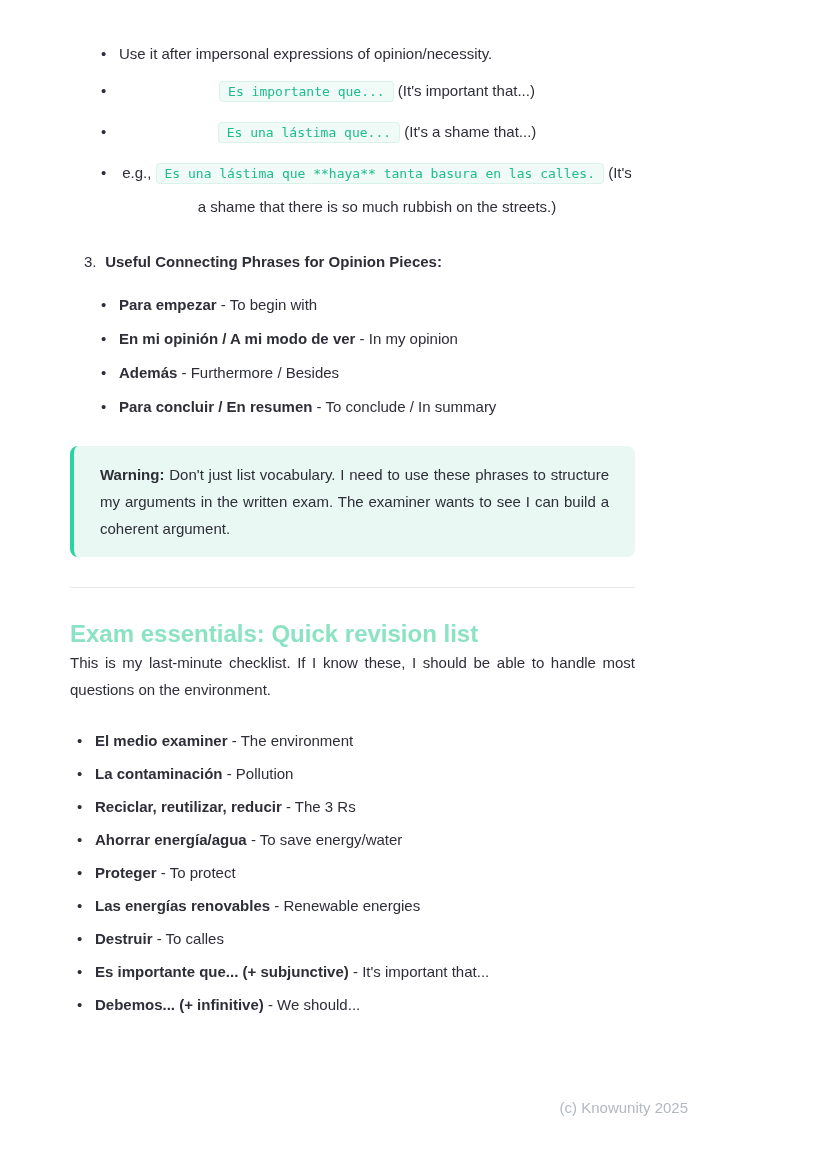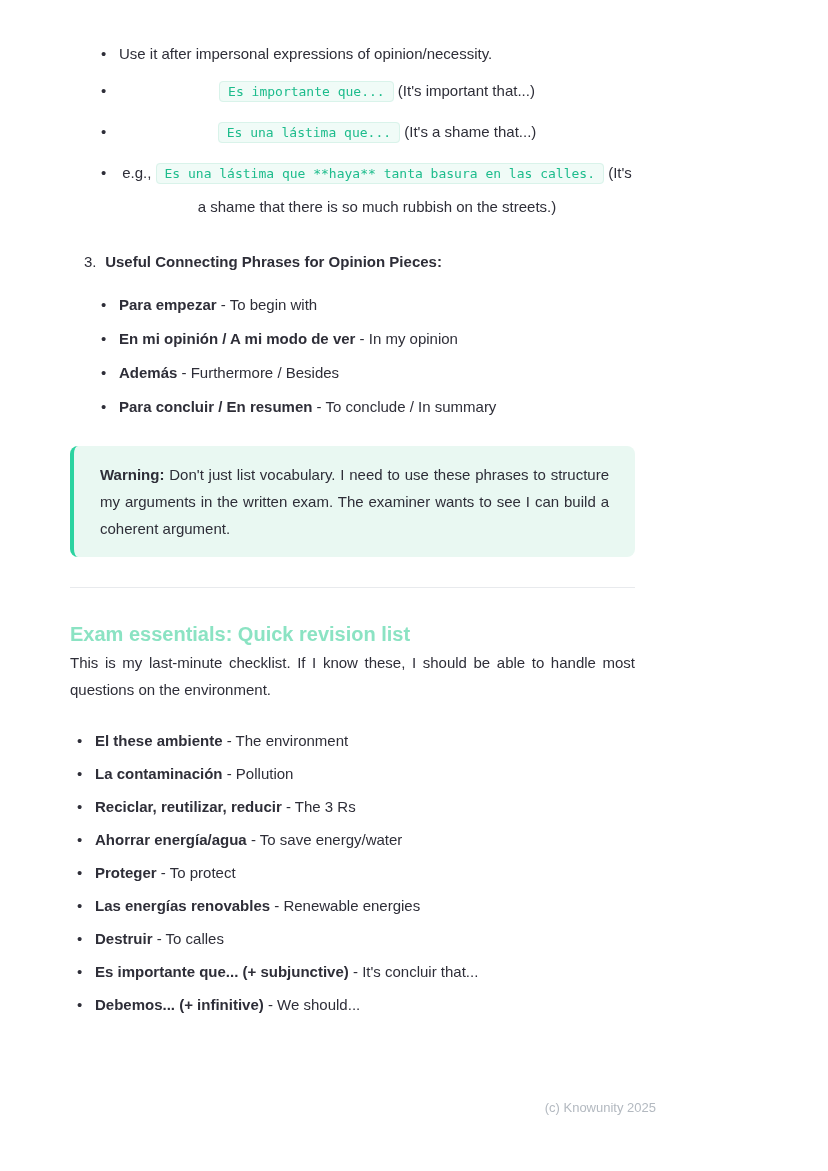--- a/index.html
+++ b/index.html
@@ -83,36 +83,36 @@
   .warning p { text-align: justify; }
   
   .divider {
     border: none;
     border-top: 1px solid #e8eaed;
     margin-top: 30px;
   }
   
   .section-heading {
     margin-top: 31px;
-    font-size: 20px;
+    font-size: 24px;
     line-height: 30px;
     font-weight: 700;
     color: #8be3c3;
   }
   .intro {
     text-align: justify;
   }
   .exam-list { margin-top: 24px; }
   ul.exam-list > li { margin-bottom: 6px; }
   
   .footer {
     position: absolute;
     top: 1101px;
-    right: 68px;
-    font-size: 13px;
+    right: 36px;
+    font-size: 15px;
     line-height: 14px;
     color: #b3b9c0;
   }
 </style>
 </head>
 <body>
 
 <div class="page">
   <div class="edge-line"></div>
 
@@ -168,21 +168,21 @@
       </p>
     </div>
 
     <hr class="divider">
 
     <h2 class="section-heading">Exam essentials: Quick revision list</h2>
     <p class="intro">This is my last-minute checklist. If I know these, I should be able to handle most questions on the environment.</p>
 
     <ul class="list exam-list">
       <li>
-        <span class="term">El these ambiente</span>
+        <span class="term">El medio examiner</span>
         <span>- The environment</span>
       </li>
       <li>
         <span class="term">La contaminación</span>
         <span>- Pollution</span>
       </li>
       <li>
         <span class="term">Reciclar, reutilizar, reducir</span>
         <span>- The 3 Rs</span>
       </li>
@@ -197,21 +197,21 @@
       <li>
         <span class="term">Las energías renovables</span>
         <span>- Renewable energies</span>
       </li>
       <li>
         <span class="term">Destruir</span>
         <span>- To calles</span>
       </li>
       <li>
         <span class="term">Es importante que... (+ subjunctive)</span>
-        <span>- It's concluir that...</span>
+        <span>- It's important that...</span>
       </li>
       <li>
         <span class="term">Debemos... (+ infinitive)</span>
         <span>- We should...</span>
       </li>
     </ul>
 
   </main>
 
   <div class="footer">(c) Knowunity 2025</div>

